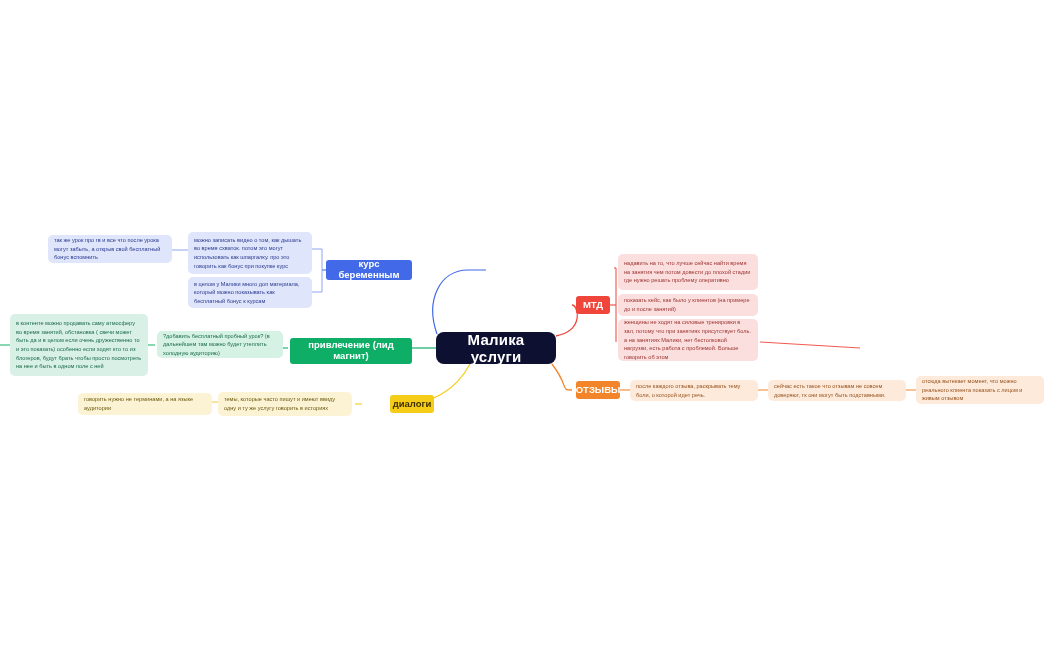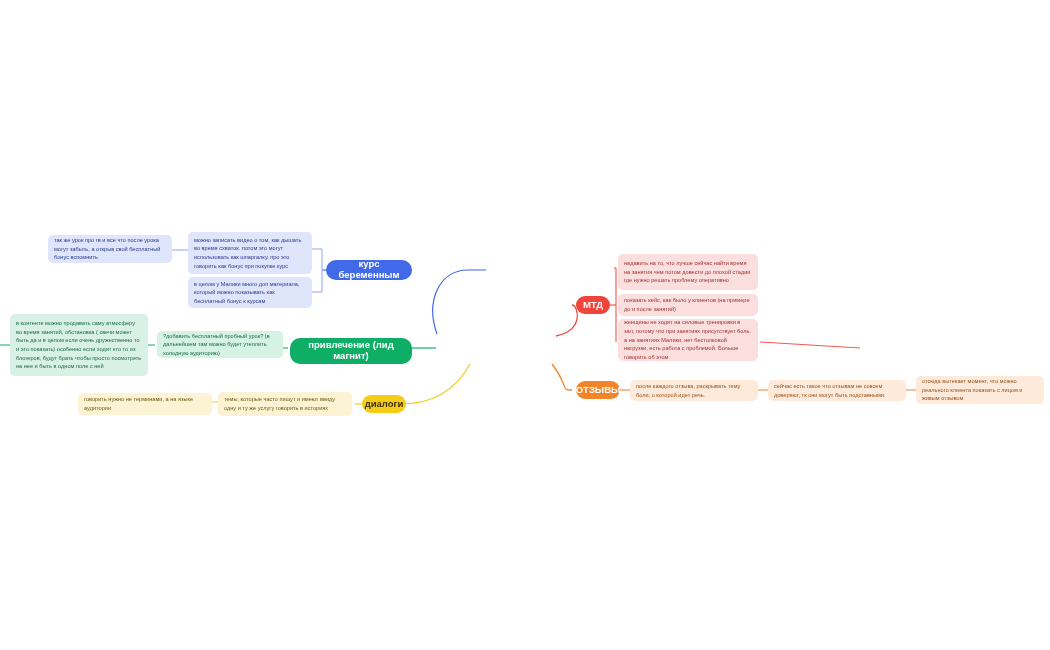--- a/index.html
+++ b/index.html
@@ -36,33 +36,33 @@
     font-weight: 700;
     letter-spacing: 0.2px;
     display: flex;
     align-items: center;
     justify-content: center;
     text-align: center;
     padding: 0 10px;
   }
   
   .pill {
-    border-radius: 10px;
+    border-radius: 3px;
     font-size: 9.5px;
     font-weight: 700;
     display: flex;
     align-items: center;
     justify-content: center;
     text-align: center;
     padding: 0 8px;
     line-height: 1.15;
   }
   .pill-blue   { background: #4169e8; color: #ffffff; }
   .pill-green  { background: #0fae67; color: #ffffff; }
-  .pill-yellow { background: #f5cd19; color: #3d3000; }
+  .pill-yellow { background: #f5cd19; color: #3d3000; margin-left: 28px; }
   .pill-red    { background: #f0453a; color: #ffffff; }
   .pill-orange { background: #f2842a; color: #ffffff; }
 
   
   .note {
     border-radius: 5px;
     font-size: 5.6px;
     line-height: 1.55;
     padding: 5px 6px;
     box-sizing: border-box;
@@ -108,20 +108,21 @@
     <path d="M 616 268 L 616 342" fill="none" stroke="#f0453a" stroke-width="1"></path>
     <path d="M 616 268 L 614 268" fill="none" stroke="#f0453a" stroke-width="1"></path>
     <path d="M 760 342 L 860 348" fill="none" stroke="#f0453a" stroke-width="0.9"></path>
 
     <path d="M 552 364 C 570 388, 560 390, 572 390" fill="none" stroke="#f2842a" stroke-width="1.3"></path>
     <path d="M 620 390 L 630 390" fill="none" stroke="#f2842a" stroke-width="1.1"></path>
     <path d="M 758 390 L 768 390" fill="none" stroke="#f2842a" stroke-width="1"></path>
     <path d="M 906 390 L 916 390" fill="none" stroke="#f2842a" stroke-width="1"></path>
   </svg>
 
+  <div class="node root" style="left:436px; top:332px; width:120px; height:32px;">Малика услуги</div>
 
   <div class="node pill pill-blue" style="left:326px; top:260px; width:86px; height:20px;">курс беременным</div>
 
   <div class="node note note-blue" style="left:188px; top:232px; width:124px; height:42px;">
     <span>можно записать видео о том, как дышать во время схваток. потом это могут использовать как шпаргалку. про это говорить как бонус при покупке курс</span>
   </div>
 
   <div class="node note note-blue" style="left:188px; top:277px; width:124px; height:31px;">
     <span>в целом у Малики много доп материала, который можно показывать как бесплатный бонус к курсам</span>
   </div>

